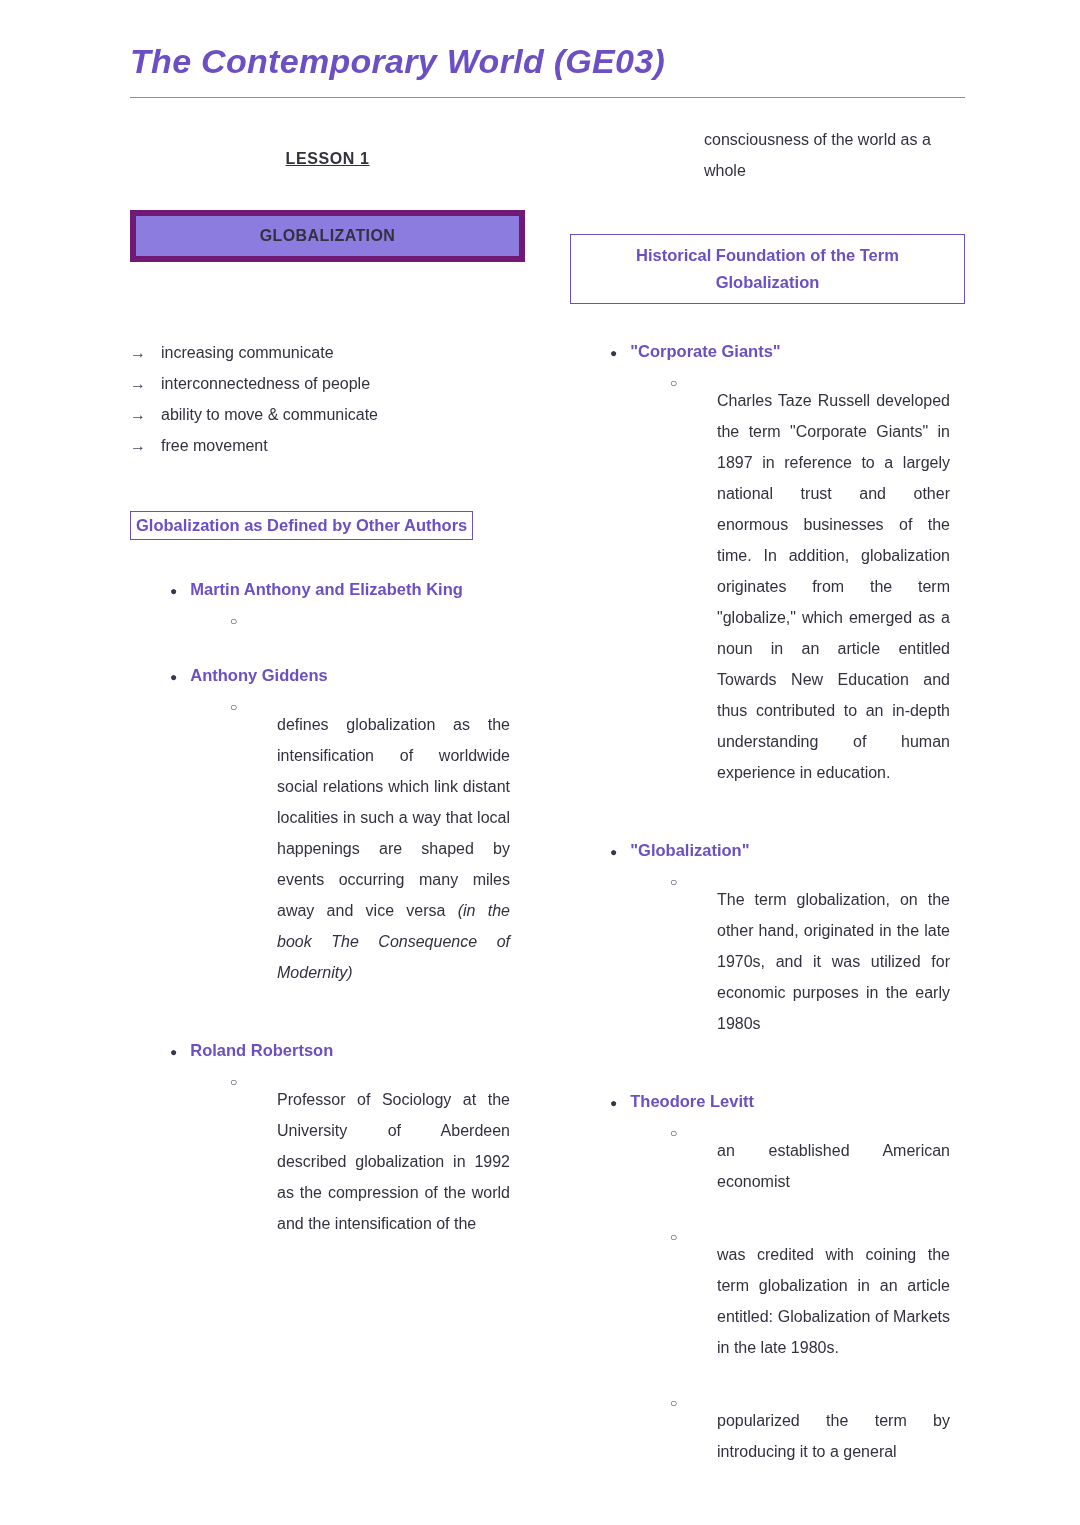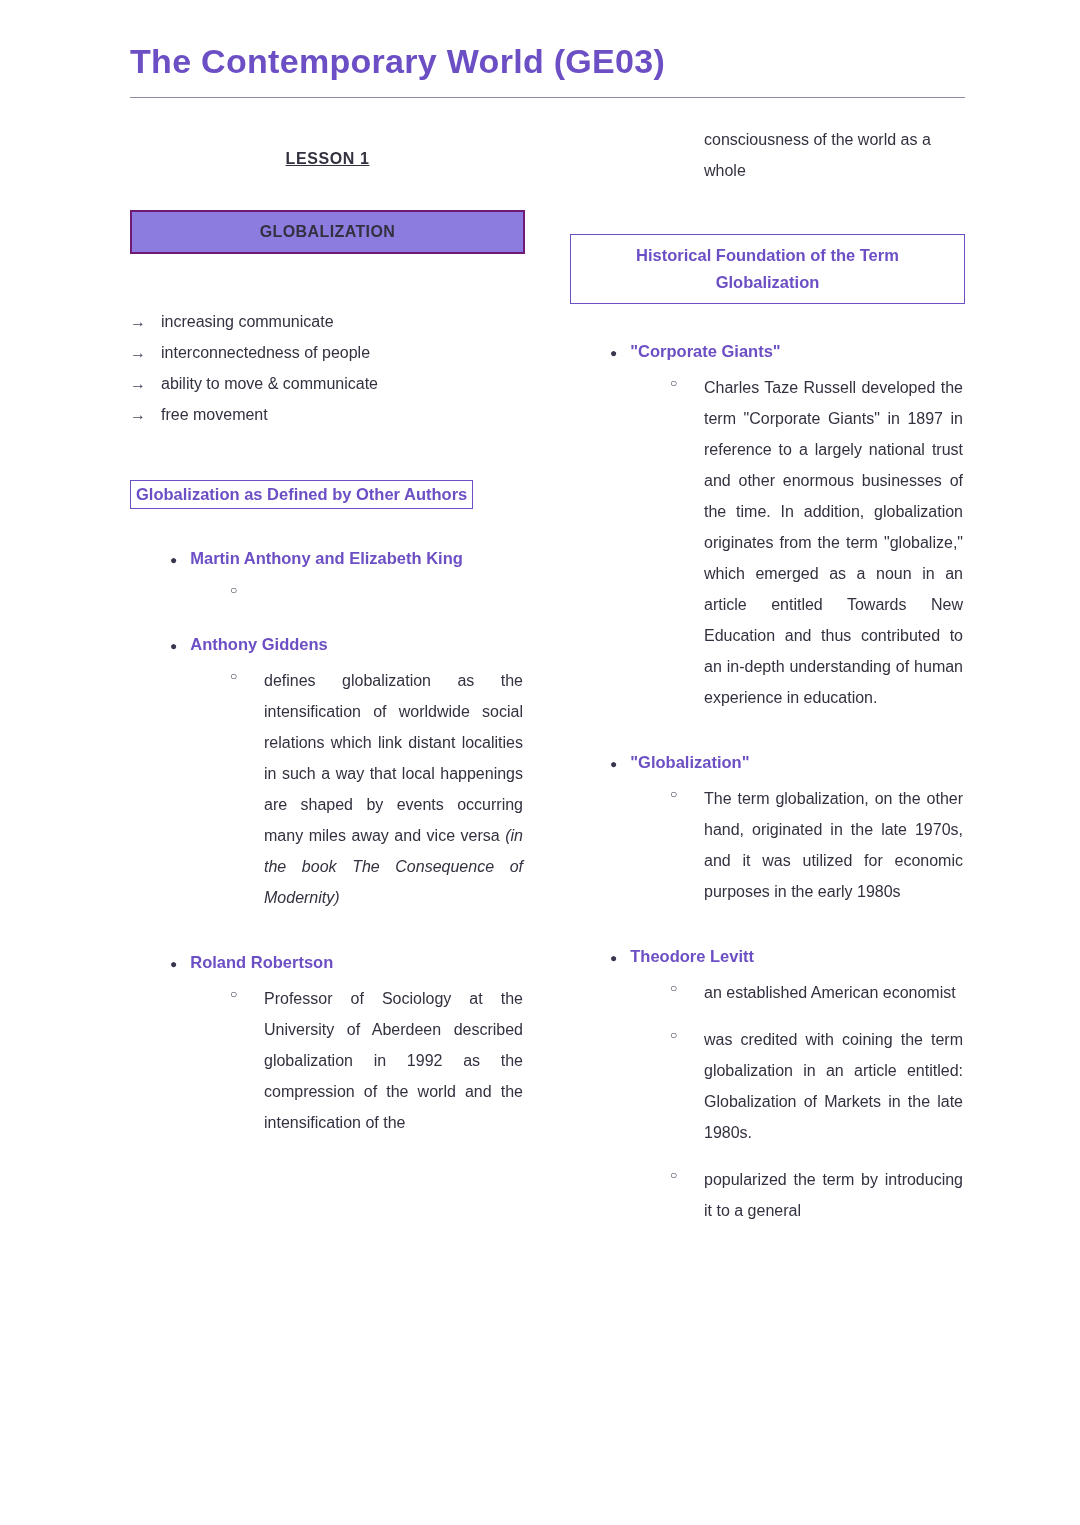--- a/index.html
+++ b/index.html
@@ -23,41 +23,42 @@
   .page-header {
     border-bottom: 1px solid var(--rule);
     margin-bottom: 24px;
   }
   .page-title {
     margin: 0 0 16px 0;
     font-size: 34px;
     font-weight: bold;
     letter-spacing: .3px;
     color: var(--accent);
+    font-style: italic;
   }
   .columns { display: flex; gap: 45px; }
   .col { width: 395px; }
 
   .lesson-label {
     text-align: center;
     font-weight: bold;
     font-size: 16px;
     letter-spacing: .6px;
     margin: 28px 0 42px 0;
     text-decoration: underline;
   }
   .topic-box {
     background: var(--box_fill);
-    border: 2px solid #701a75;
+    border: 6px solid #701a75;
     text-align: center;
     font-weight: bold;
     font-size: 16px;
     letter-spacing: .4px;
     padding: 11px 0;
-    margin-bottom: 52px;
+    margin-bottom: 75px;
   }
   .arrow-list { list-style: none; margin: 0; padding: 0; }
   .arrow-list li {
     display: flex;
     gap: 15px;
     font-size: 16px;
     line-height: 31px;
   }
   .arrow-glyph { color: #4a4560; flex: none; }
 
@@ -96,21 +97,21 @@
     display: flex;
     padding-left: 100px;
     margin-bottom: 12px;
   }
   .sub-point .bullet.hollow {
     width: 32px;
     font-size: 12px;
     padding-top: 6px;
   }
   .sub-text {
-    margin: 2px;
+    margin: 15px;
     flex: 1;
     font-size: 16px;
     line-height: 31px;
     text-align: justify;
   }
   .italic { font-style: italic; }
 
   .carryover {
     margin: 2px 0 48px 0;
     padding-left: 134px;

